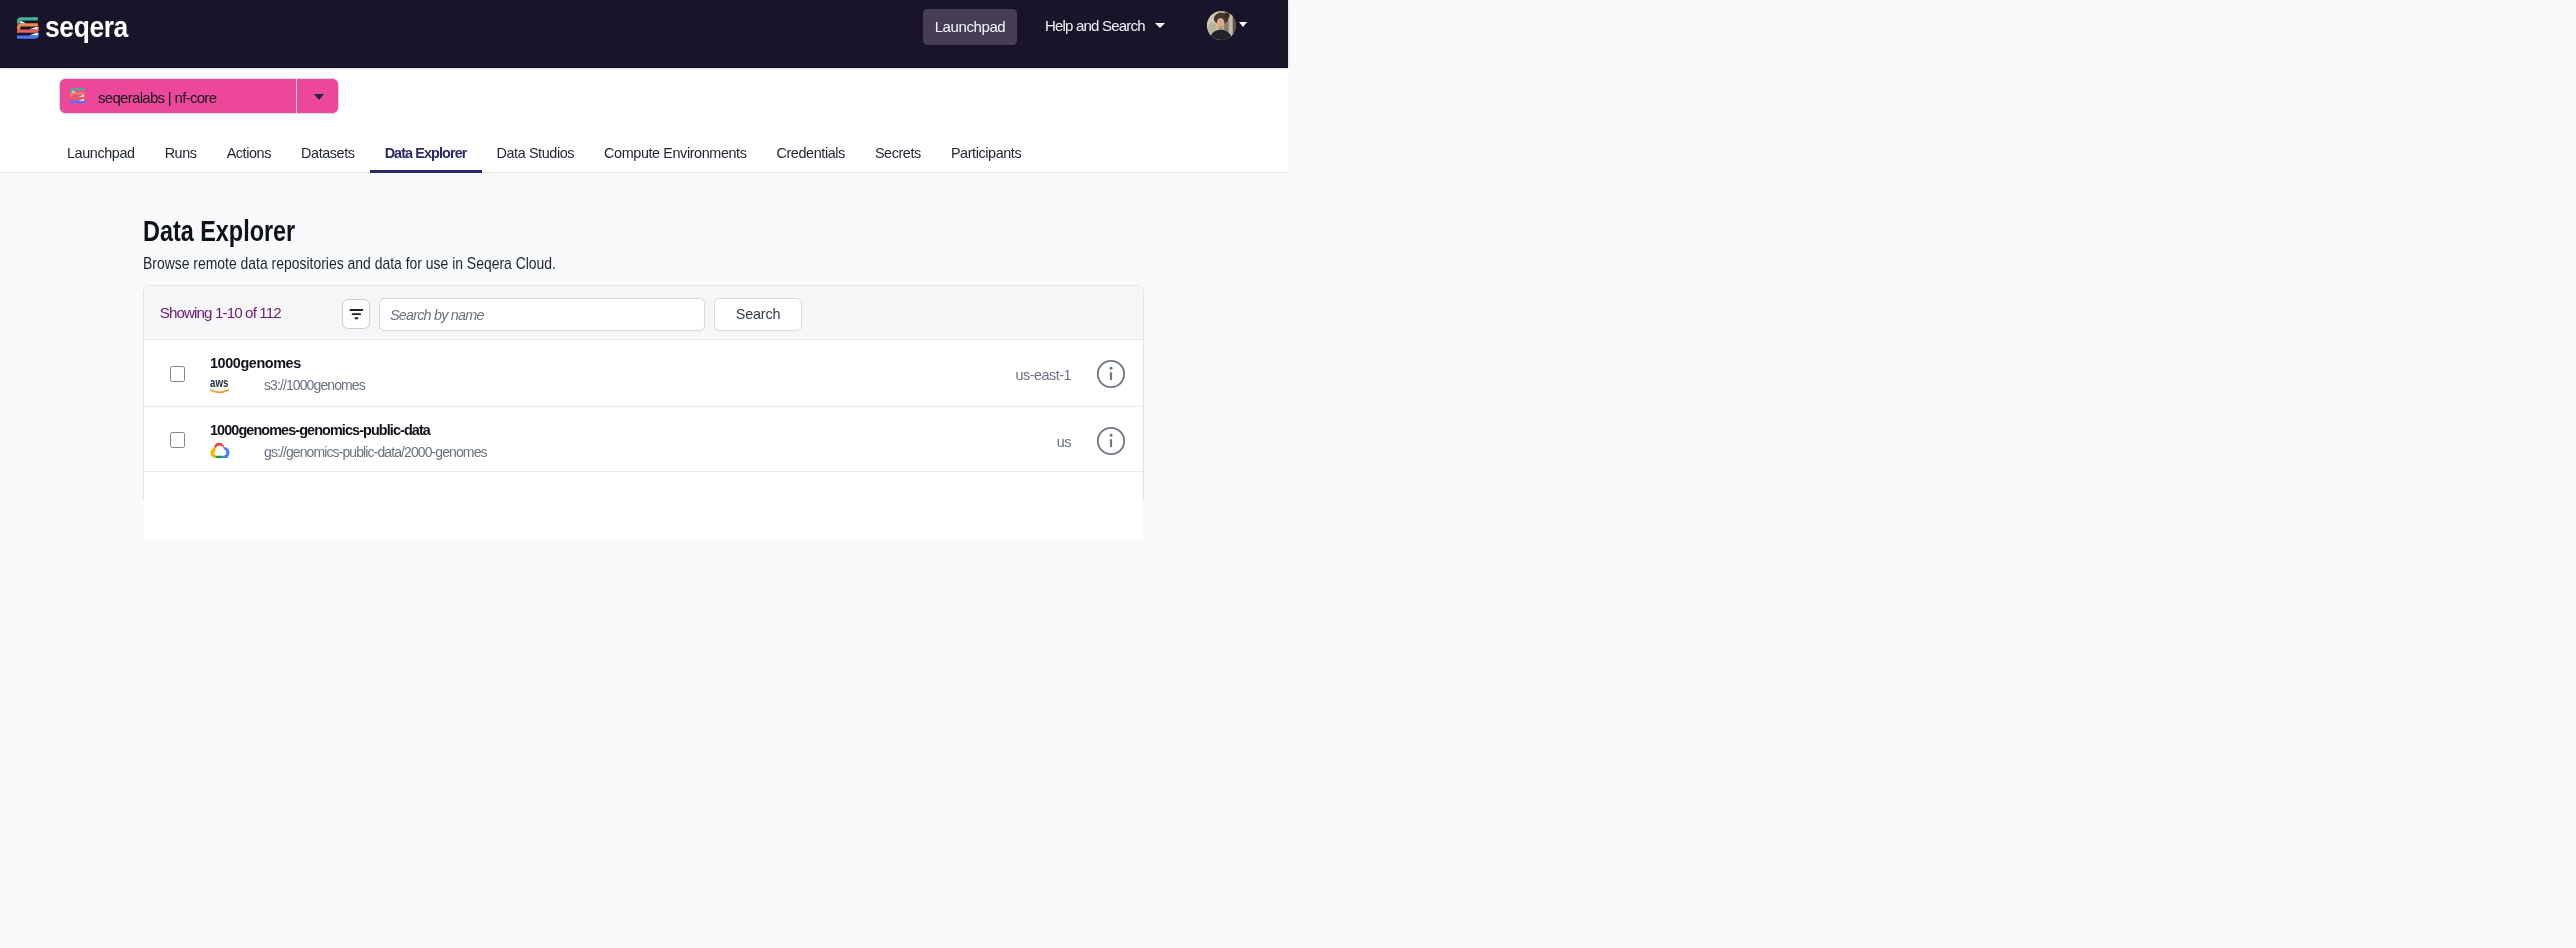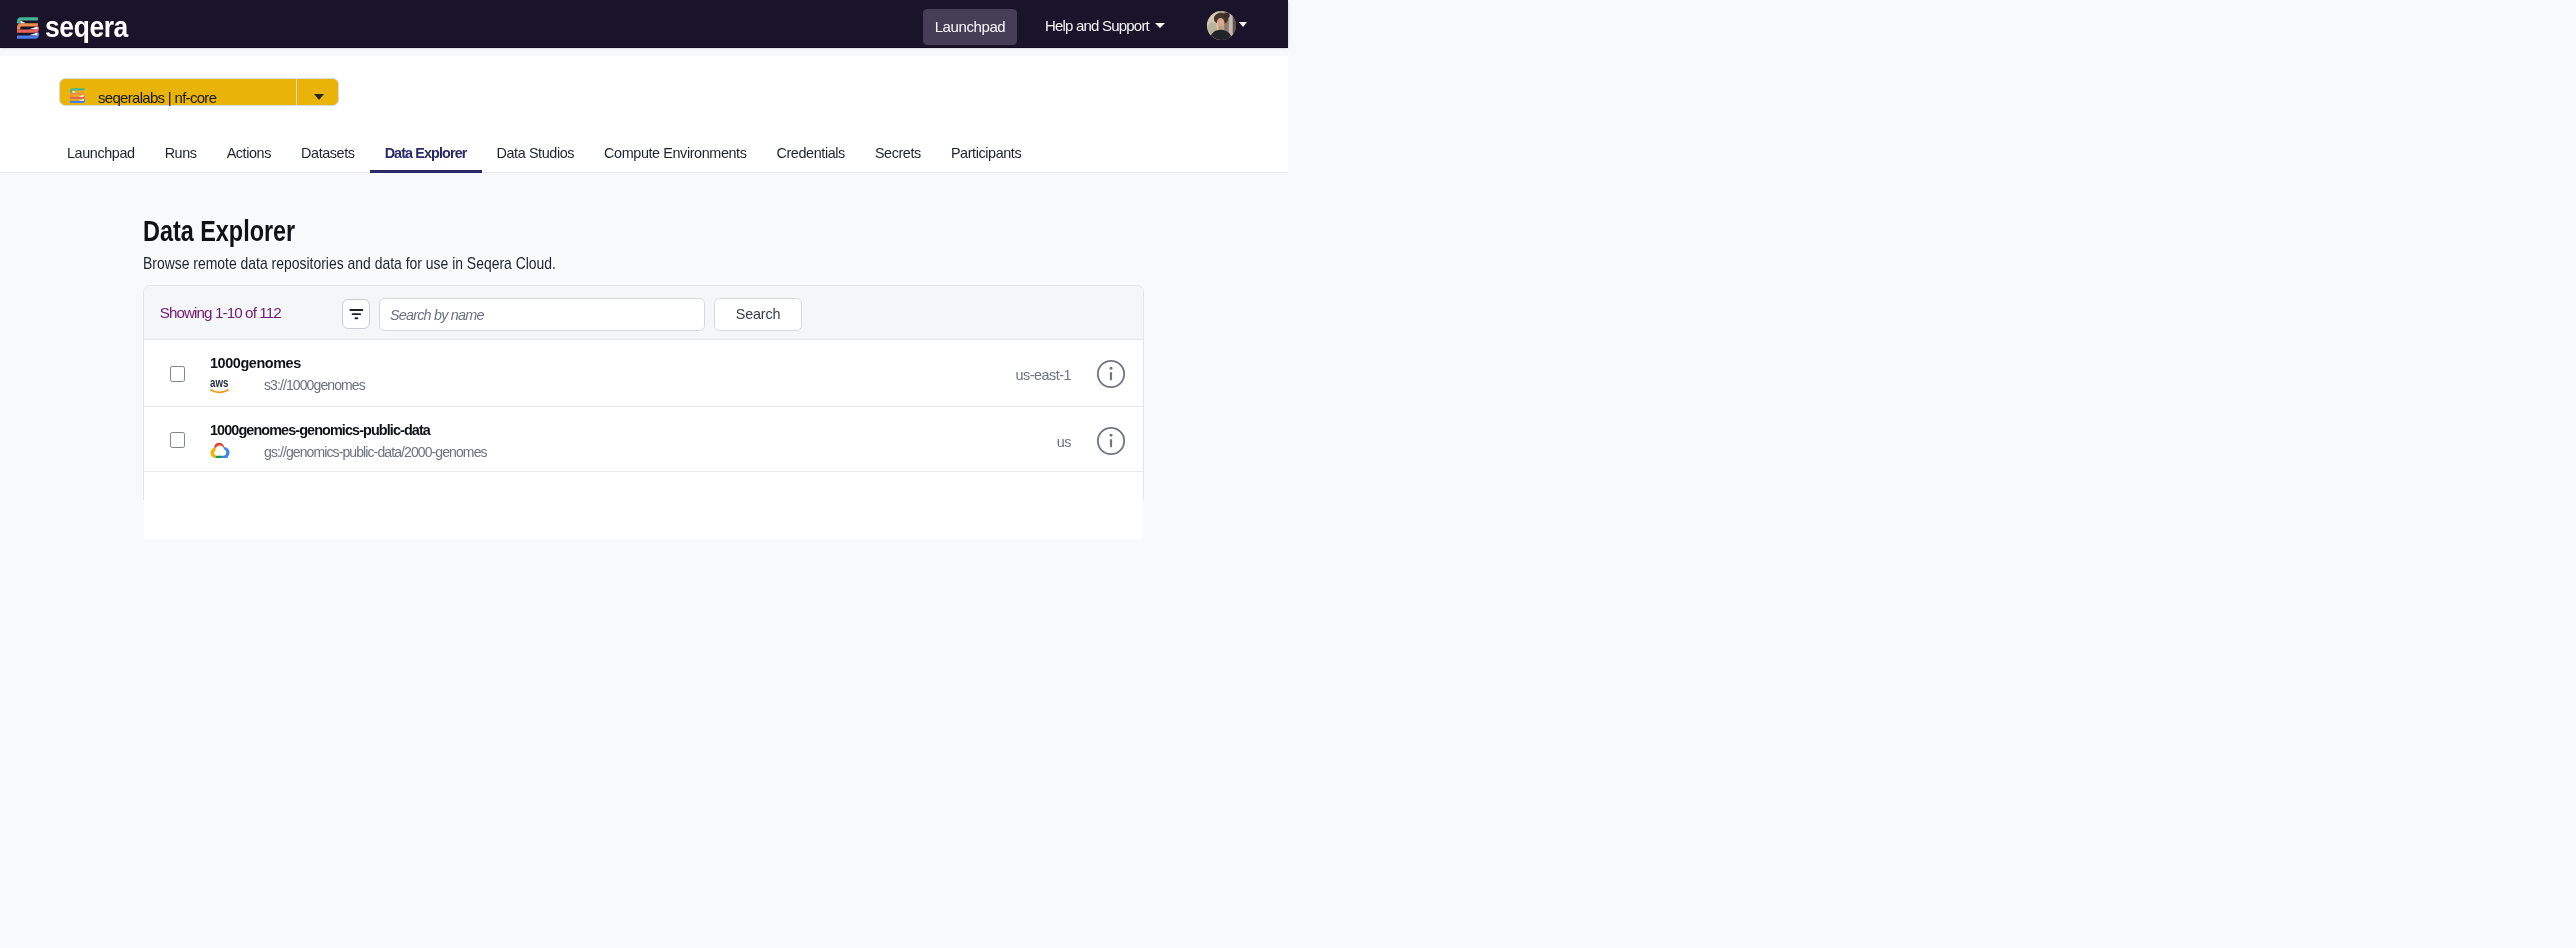--- a/index.html
+++ b/index.html
@@ -1,27 +1,27 @@
 <!DOCTYPE html>
 <html style="font-size:14.4px"><head>
 <meta charset="utf-8">
 <style>
   * { margin:0; padding:0; box-sizing:border-box; }
   html,body { width:1288px; height:474px; overflow:hidden; font-family:"Liberation Sans", sans-serif; background:#f8f9fa; }
-  .topbar { position:absolute; left:0; top:0; width:1288px; height:48px; background:#1a142b; border-bottom:1.8px solid #0f0b1d; box-shadow:0 0.9px 2.7px rgba(20,14,40,.22); z-index:5; }
+  .topbar { position:absolute; left:0; top:0; width:1288px; height:68px; background:#1a142b; border-bottom:1.8px solid #0f0b1d; box-shadow:0 0.9px 2.7px rgba(20,14,40,.22); z-index:5; }
   .mark { position:absolute; }
   .wordmark { position:absolute; left:45px; top:10.8px; font-size:29px; font-weight:bold; color:#fff; letter-spacing:-0.4px; transform:scaleX(.91); transform-origin:0 0; }
   .btn-lp { position:absolute; left:923px; top:9px; width:94px; height:36px; background:#453e56; border-radius:4.5px; color:#f7f7fa; font-size:15px; letter-spacing:-0.4px; text-align:center; line-height:36px; }
   .help { position:absolute; left:1045px; top:17.5px; color:#f3f4f6; font-size:15px; letter-spacing:-0.8px; line-height:15.2px; }
   .caret-w { position:absolute; left:1155px; top:23px; width:0; height:0; border-left:5.4px solid transparent; border-right:5.4px solid transparent; border-top:5.8px solid #fff; }
   .avatar { position:absolute; left:1207px; top:11.2px; width:29px; height:29px; border-radius:50%; overflow:hidden; }
   .caret-w2 { position:absolute; left:1239px; top:22px; width:0; height:0; border-left:4.5px solid transparent; border-right:4.5px solid transparent; border-top:5px solid #fff; }
 
   .subhead { position:absolute; left:0; top:56px; width:1288px; height:117px; background:#fff; border-bottom:0.9px solid #e4e6e9; }
-  .selector { position:absolute; left:59px; top:22px; width:280px; height:28px; border:0.9px solid #d7dade; border-radius:6.3px; background:#eab308; }
+  .selector { position:absolute; left:59px; top:22px; width:280px; height:36px; border:0.9px solid #d7dade; border-radius:6.3px; background:#ec4899; }
   .selector .smark { position:absolute; left:10px; top:9px; }
   .selector .stext { position:absolute; left:38px; top:10px; font-size:15px; letter-spacing:-0.7px; color:#17181c; }
   .selector .sdiv { position:absolute; right:41px; top:0; bottom:0; width:0.9px; background:#d7dade; }
   .selector .scaret { position:absolute; right:14.4px; top:15.2px; width:0; height:0; border-left:5.8px solid transparent; border-right:5.8px solid transparent; border-top:6.7px solid #26282c; }
 
   .tabs { position:absolute; left:52px; bottom:-0.9px; display:flex; }
   .tab { padding:0 15px 7.6px; font-size:14.4px; letter-spacing:-0.4px; color:#1d242e; border-bottom:3.6px solid transparent; line-height:17px; }
   .tab.active { font-weight:bold; letter-spacing:-0.9px; color:#2b2a68; border-bottom-color:#2b2a68; }
 
   .content { position:absolute; left:0; top:173px; width:1288px; height:301px; background:#f8f9fa; }
@@ -56,21 +56,21 @@
       <polygon fill="#fff" points="28,41.2 46.5,34.9 46.5,41.2"></polygon>
       <path stroke="#E5625C" stroke-width="7.4" d="M0,31.7 H40.5 Q46.3,31.7 46.3,25.9 V22.5"></path>
       <polygon fill="#fff" points="28,27.6 46.5,21.2 46.5,27.6"></polygon>
       <path stroke="#EC8A50" stroke-width="7.4" d="M3.7,28 V23.7 Q3.7,17.7 10,17.7 H47.5"></path>
       <polygon fill="#fff" points="7.5,7.6 20,13.8 7.5,13.8"></polygon>
       <path stroke="#45B490" stroke-width="7.4" d="M3.7,14.5 V10 Q3.7,3.7 10,3.7 H47.5"></path>
     </g>
   </svg>
   <div class="wordmark">seqera</div>
   <div class="btn-lp">Launchpad</div>
-  <div class="help">Help and Support</div>
+  <div class="help">Help and Search</div>
   <div class="caret-w"></div>
   <div class="avatar">
     <svg width="29" height="29" viewBox="0 0 64 64">
       <rect width="64" height="64" fill="#8a7c6e"></rect>
       <rect x="0" y="0" width="26" height="64" fill="#cfc9b2"></rect>
       <rect x="26" y="0" width="12" height="64" fill="#b3a894"></rect>
       <rect x="48" y="6" width="9" height="58" fill="#c6bab0"></rect>
       <rect x="57" y="0" width="7" height="64" fill="#60544a"></rect>
       <ellipse cx="12" cy="40" rx="10" ry="16" fill="#b9b59a"></ellipse>
       <ellipse cx="31" cy="17" rx="16" ry="13" fill="#44342a"></ellipse>

